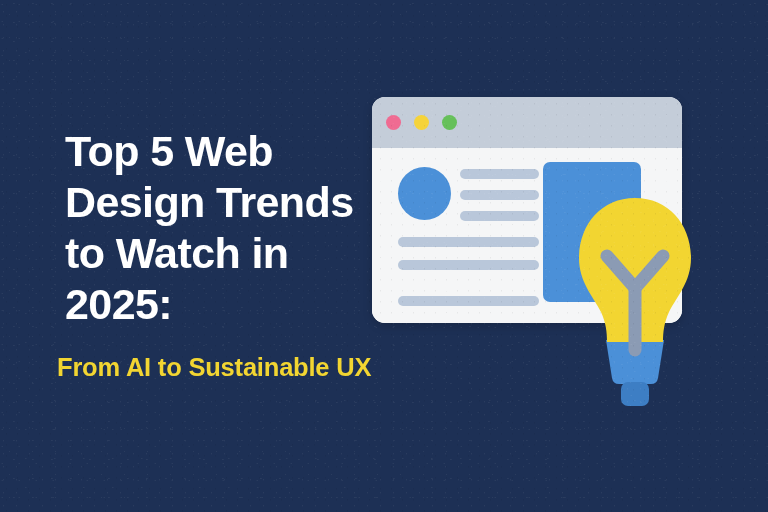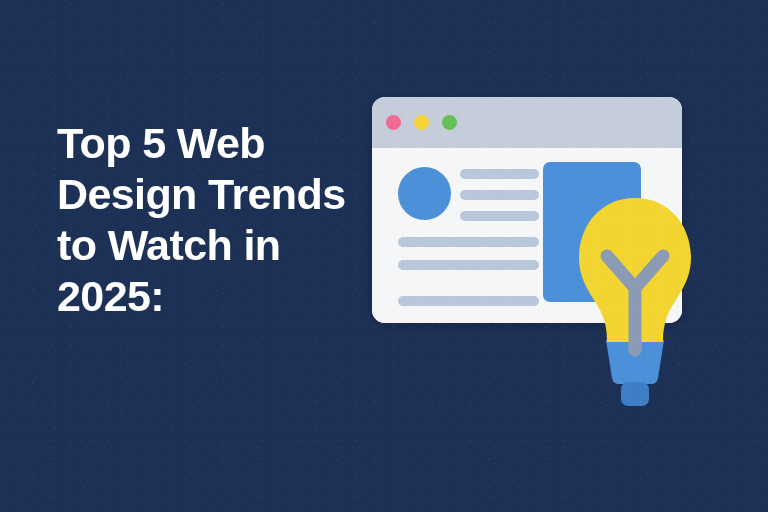--- a/index.html
+++ b/index.html
@@ -46,21 +46,21 @@
     top: 118px;
     width: 330px;
     z-index: 5;
   }
   #headline {
     color: #ffffff;
     font-size: 43px;
     line-height: 51px;
     font-weight: bold;
     letter-spacing: -0.6px;
-    margin: 0;
+    margin: 8px;
     white-space: pre-line;
   }
   #subtitle {
     color: #f2d531;
     font-size: 25.5px;
     line-height: 32px;
     font-weight: bold;
     letter-spacing: -0.2px;
     margin: 21px 0 0 0;
     white-space: nowrap;
@@ -161,20 +161,21 @@
 </head>
 <body>
 
 <div id="canvas">
 
   <div id="text-block">
     <h1 id="headline">Top 5 Web
 Design Trends
 to Watch in
 2025:</h1>
+    <div id="subtitle">From AI to Sustainable UX</div>
   </div>
 
   <div id="browser-window">
 
     <div id="browser-titlebar">
       <span class="dot" id="dot-close"></span>
       <span class="dot" id="dot-min"></span>
       <span class="dot" id="dot-max"></span>
     </div>
 

